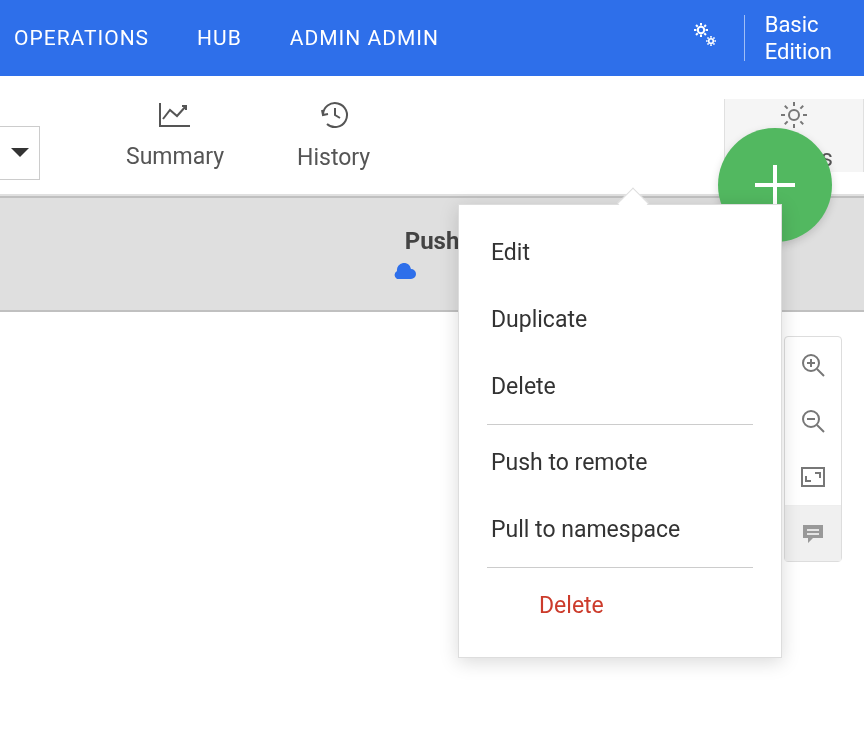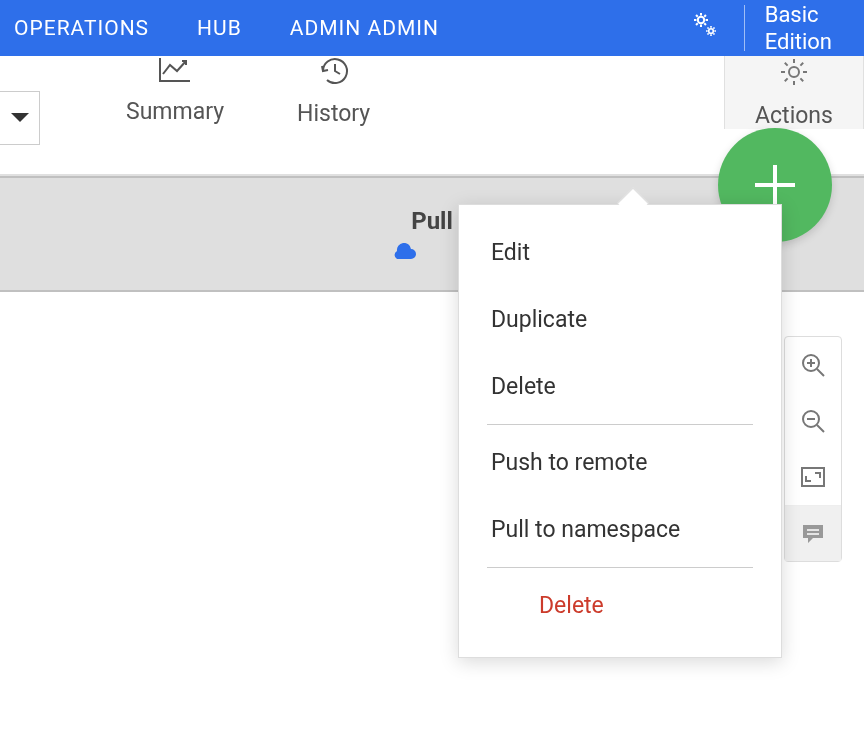--- a/index.html
+++ b/index.html
@@ -6,21 +6,21 @@
     body {
       font-family: -apple-system, BlinkMacSystemFont, 'Segoe UI', Roboto, Helvetica, Arial, sans-serif;
       width: 864px;
       height: 738px;
       overflow: hidden;
       background: #fff;
     }
 
     
     .top-header {
-      height: 56px;
+      height: 76px;
       background: #2e6fea;
       display: flex;
       align-items: center;
       padding: 12px 14px;
       gap: 48px;
       position: relative;
     }
     .nav-item {
       color: #fff;
       font-size: 21px;
@@ -53,21 +53,21 @@
       line-height: 1.25;
       padding-right: 20px;
     }
 
     
     .sec-toolbar {
       height: 120px;
       background: #fff;
       border-bottom: 2px solid #e0e0e0;
       display: flex;
-      align-items: flex-start;
+      align-items: center;
       position: relative;
     }
     .dropdown-left {
       width: 40px;
       height: 54px;
       margin: 35px 0 0 0;
       border: 1px solid #ccc;
       border-left: none;
       display: flex;
       align-items: center;
@@ -284,21 +284,21 @@
         <line x1="25.2" y1="6.8" x2="22.4" y2="9.6"></line>
             <line x1="6.8" y1="25.2" x2="9.6" y2="22.4"></line>
         </g>
       </svg>
     </span>
     <span class="tab-label">Actions</span>
   </div>
 </div>
 
 <div class="gray-bar">
-  <div class="gray-title">Pull</div>
+  <div class="gray-title">Push</div>
   <span class="cloud-icon">
     <svg width="28" height="18" viewBox="0 0 28 18">
       <path d="M21 16 A5 5 0 0 0 21 6 A7 7 0 0 0 7 8 A4.5 4.5 0 0 0 7 16 Z" fill="#2e6fea"></path>
     </svg>
   </span>
 </div>
 
 <div class="fab">
   <svg width="52" height="52" viewBox="0 0 52 52">
     <line x1="26" y1="6" x2="26" y2="46" stroke="white" stroke-width="4"></line>

